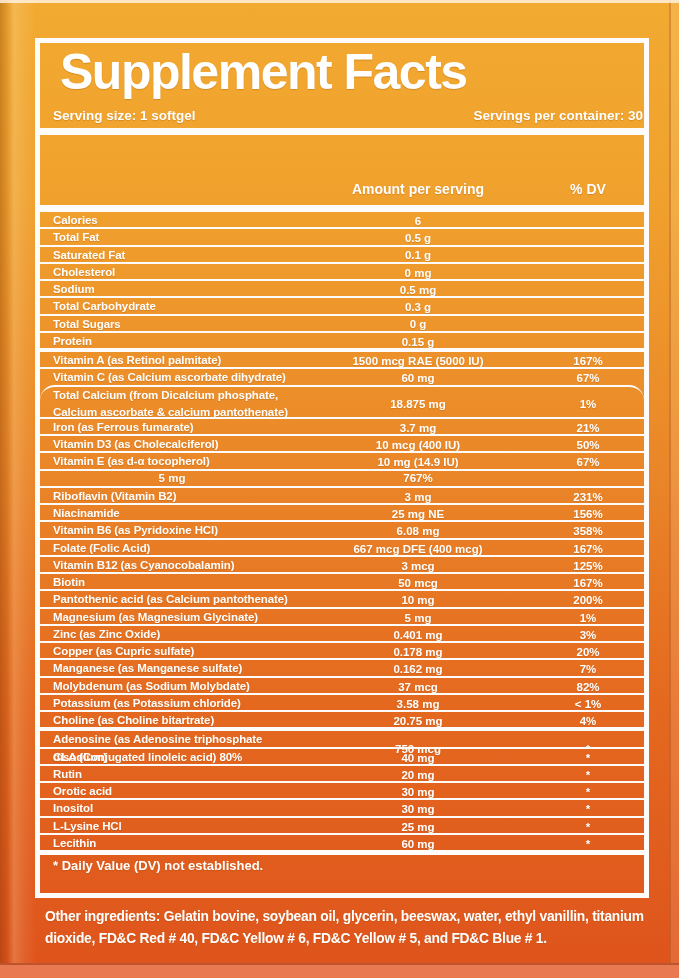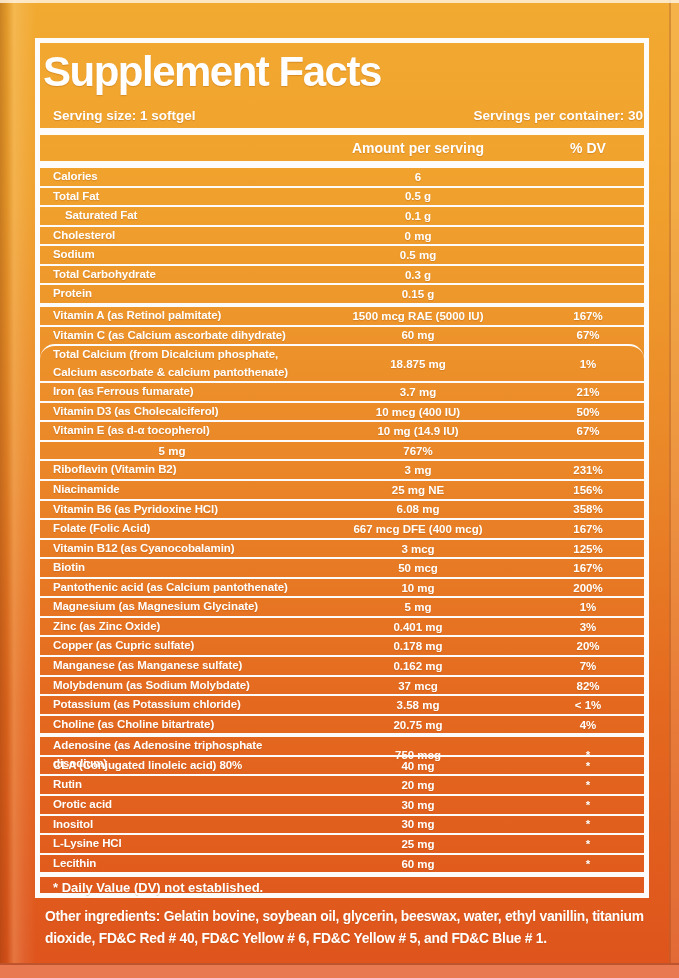--- a/index.html
+++ b/index.html
@@ -33,50 +33,50 @@
                 background:#E87950; border-top:2px solid rgba(140,40,5,0.45); }
 
   
   .label {
     position:absolute; left:35px; top:38px; width:614px; height:860px;
     box-sizing:border-box; border:5px solid var(--frame,#FDFCFA);
     display:flex; flex-direction:column; z-index:2;
     text-shadow:0 1px 1px rgba(160,75,0,0.30);
   }
   .title {
-    height:58px; display:flex; align-items:center; padding-left:3px;
-    font-size:42px; font-weight:bold; letter-spacing:-1.5px; white-space:nowrap;
+    height:58px; display:flex; align-items:center; padding-left:20px;
+    font-size:50px; font-weight:bold; letter-spacing:-1.5px; white-space:nowrap;
   }
   .serving-row {
     height:22px; display:flex; justify-content:space-between; align-items:flex-end;
     padding:0 1px 5px 13px; font-size:13.5px; font-weight:bold;
   }
   .bar  { height:7px; background:var(--frame,#FDFCFA); }
   .bar.thin { height:5px; }
   .header-row {
-    height:26px; display:grid; grid-template-columns:1fr 228px 112px;
-    align-items:center; font-size:14px; font-weight:bold;
+    height:33px; display:grid; grid-template-columns:1fr 228px 112px;
+    align-items:center; font-size:14px; font-weight:bold;margin-top:37px;
   }
   .rows { flex:1 1 auto; display:flex; flex-direction:column; min-height:0; }
   .row {
     flex:1 1 0; min-height:0;
     display:grid; grid-template-columns:1fr 228px 112px; align-items:center;
     border-top:2px solid var(--frame,#FDFCFA);
   }
   .row:first-child { border-top:none; }
   .row.thick-top { border-top:4px solid var(--frame,#FDFCFA); }
   .row.tall { flex:2 2 0;border-radius:15px; }
   .cell-name   { padding-left:13px; font-size:11.5px; font-weight:bold;
                  letter-spacing:-0.1px; line-height:1.55; }
-  .row.indent .cell-name { padding-left:25px; }
+  .row.indent .cell-name { padding-left:13px; }
   .cell-amount { text-align:center; font-size:11.5px; font-weight:bold; }
   .cell-dv     { text-align:center; font-size:11.5px; font-weight:bold; }
   .header-row .cell-amount, .header-row .cell-dv { font-size:14px; }
   .footnote {
-    height:16px; line-height:22px; padding-left:13px;
+    height:38px; line-height:22px; padding-left:13px;
     font-size:13px; font-weight:bold;
   }
   .other-ingredients {
     position:absolute; left:45px; top:906px; width:612px; z-index:2;
     font-size:13.8px; font-weight:bold; letter-spacing:-0.25px; line-height:1.6;
     text-shadow:0 1px 1px rgba(160,75,0,0.30);
   }
 </style>
 </head>
 <body>
@@ -127,20 +127,25 @@
     <span class="cell-dv"></span>
   </div>
         <div class="row">
     <span class="cell-name">Sodium</span>
     <span class="cell-amount">0.5 mg</span>
     <span class="cell-dv"></span>
   </div>
         <div class="row">
     <span class="cell-name">Total Carbohydrate</span>
     <span class="cell-amount">0.3 g</span>
+    <span class="cell-dv"></span>
+  </div>
+        <div class="row indent">
+    <span class="cell-name">Total Sugars</span>
+    <span class="cell-amount">0 g</span>
     <span class="cell-dv"></span>
   </div>
         <div class="row">
     <span class="cell-name">Protein</span>
     <span class="cell-amount">0.15 g</span>
     <span class="cell-dv"></span>
   </div>
         <div class="row thick-top">
     <span class="cell-name">Vitamin A (as Retinol palmitate)</span>
     <span class="cell-amount">1500 mcg RAE (5000 IU)</span>

